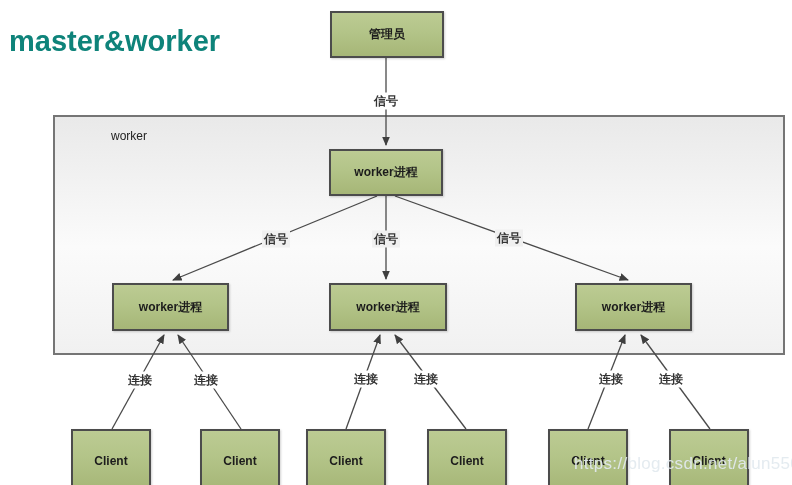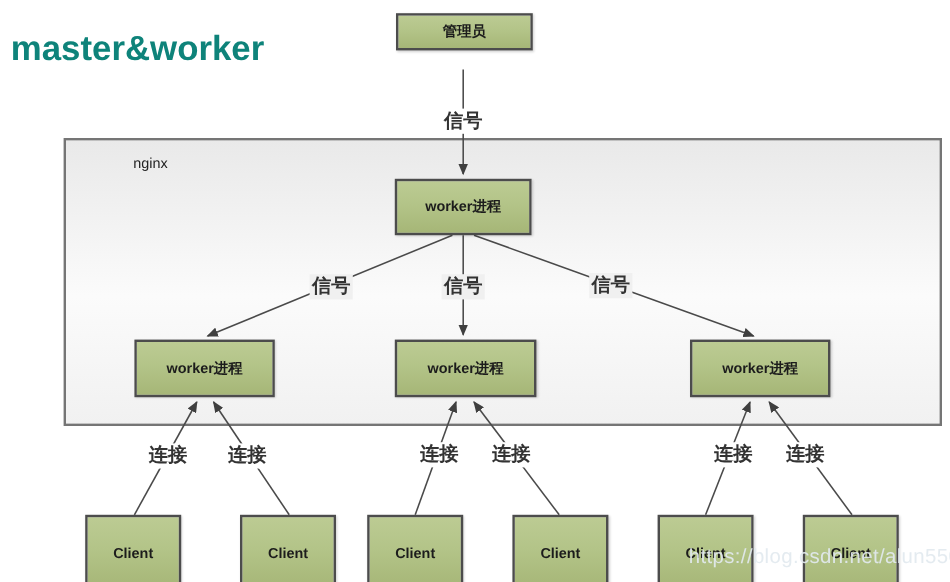--- a/index.html
+++ b/index.html
@@ -52,30 +52,30 @@
     background: linear-gradient(180deg, #bccb93 0%, #b3c488 45%, #a6b677 100%);
     display: flex;
     align-items: center;
     justify-content: center;
     font-size: 12px;
     font-weight: bold;
     color: #1c1c1c;
     z-index: 4;
     box-shadow: 1px 1px 2px rgba(0,0,0,0.18);
   }
-  .node-admin   { left: 330px; top: 11px;  width: 114px; height: 31px; }
+  .node-admin   { left: 330px; top: 11px;  width: 114px; height: 47px; }
   .node-master  { left: 329px; top: 149px; width: 114px; height: 47px; }
   .node-worker1 { left: 112px; top: 283px; width: 117px; height: 48px; }
   .node-worker2 { left: 329px; top: 283px; width: 118px; height: 48px; }
   .node-worker3 { left: 575px; top: 283px; width: 117px; height: 48px; }
   .node-client  { width: 80px; height: 63px; top: 429px; }
   .edge-label {
     position: absolute;
     transform: translate(-50%, -50%);
-    font-size: 16px;
+    font-size: 12px;
     font-weight: bold;
     color: #333;
     padding: 0 2px;
     z-index: 5;
     white-space: nowrap;
     background: #ffffff;
   }
   .edge-label.in-box { background: #f0f0f0; }
   .watermark {
     position: absolute;
@@ -88,21 +88,21 @@
   }
 </style>
 </head>
 <body>
 
 <div id="page">
 
   <div class="page-title">master&amp;worker</div>
 
   <div class="group-box"></div>
-  <div class="group-label">nginx</div>
+  <div class="group-label">worker</div>
 
   <svg class="arrows" viewBox="0 0 792 485" xmlns="http://www.w3.org/2000/svg">
     <defs>
       <marker id="ah" markerWidth="10" markerHeight="8" refX="8.5" refY="4" orient="auto" markerUnits="userSpaceOnUse">
         <path d="M0,0 L9.5,4 L0,8 z" fill="#3f3f3f"></path>
       </marker>
     </defs>
     <g stroke="#4a4a4a" stroke-width="1.3" fill="none">
       <line x1="386" y1="58" x2="386" y2="145" marker-end="url(#ah)"></line>
       <line x1="377" y1="196" x2="173" y2="280" marker-end="url(#ah)"></line>

